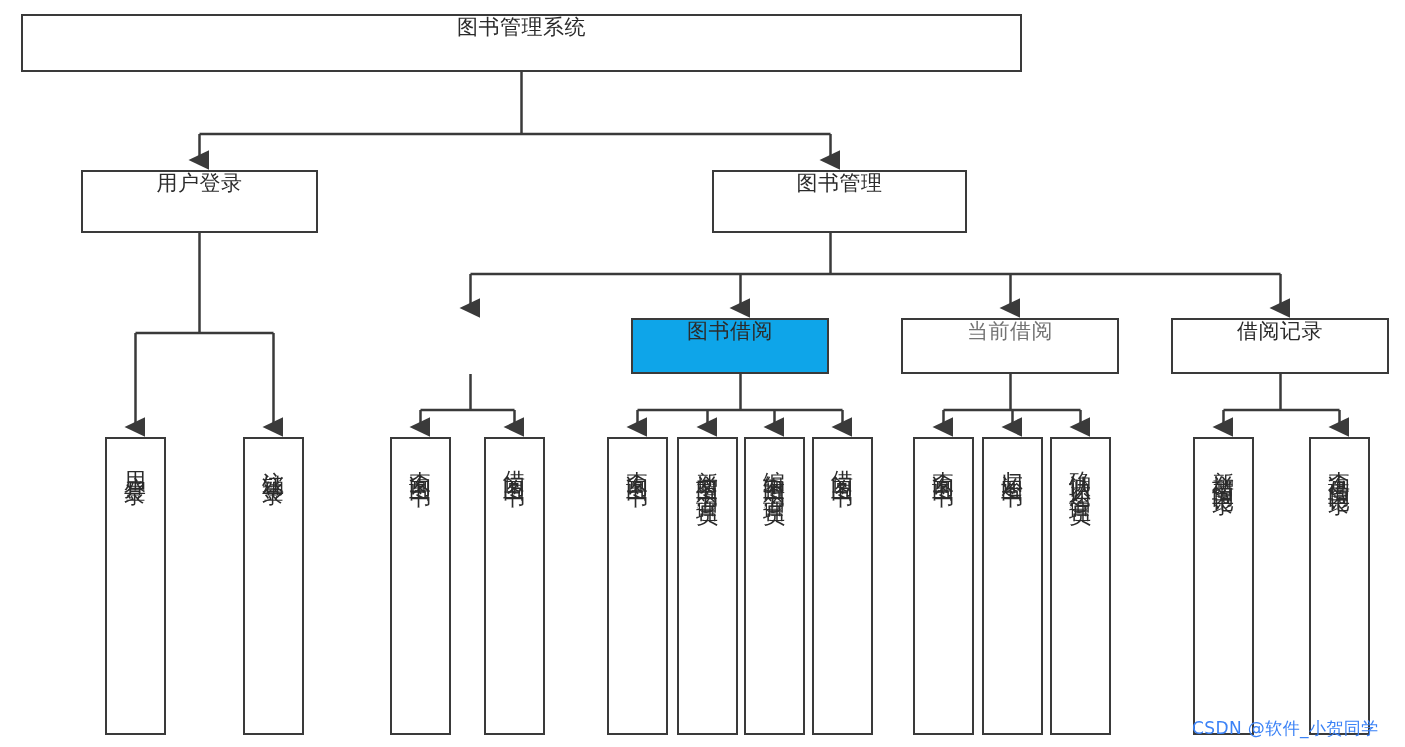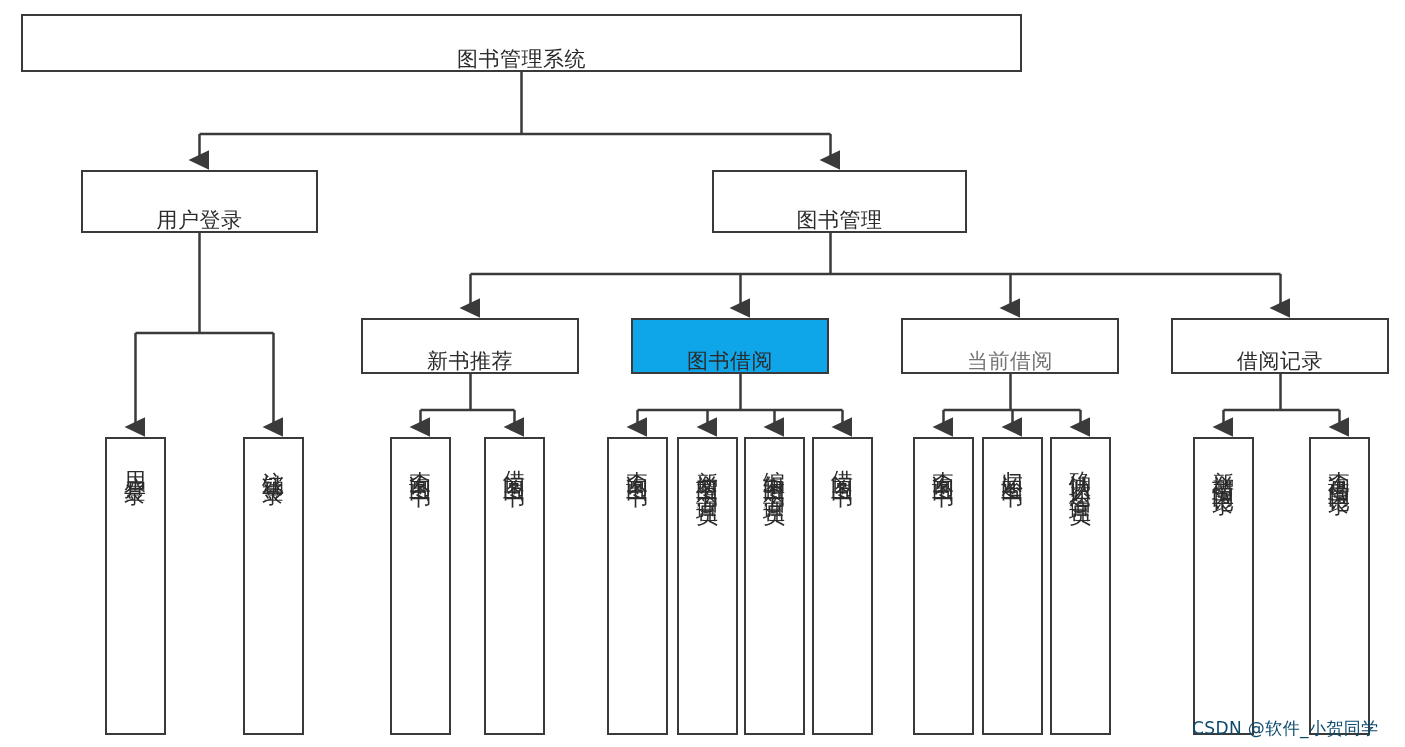--- a/index.html
+++ b/index.html
@@ -21,21 +21,21 @@
     top: 0;
     width: 1405px;
     height: 747px;
   }
   .node {
     position: absolute;
     box-sizing: border-box;
     background: #ffffff;
     border: 2.5px solid #3a3a3a;
     display: flex;
-    align-items: flex-end;
+    align-items: flex-start;
     justify-content: center;
     z-index: 2;
   }
   .node-label {
     color: #2b2b2b;
     font-size: 21px;
     line-height: 1.05;
     text-align: center;
     white-space: nowrap;
     letter-spacing: 0.5px;
@@ -119,23 +119,20 @@
     <span class="node-label" style="color: rgb(43, 43, 43);">图书管理系统</span>
   </div>
 
   <div class="node" id="n-l2-0" style="left: 81px; top: 170px; width: 237px; height: 63px; border-color: rgb(58, 58, 58); background: rgb(255, 255, 255);">
     <span class="node-label" style="color: rgb(43, 43, 43);">用户登录</span>
   </div>
   <div class="node" id="n-l2-1" style="left: 712px; top: 170px; width: 255px; height: 63px; border-color: rgb(58, 58, 58); background: rgb(255, 255, 255);">
     <span class="node-label" style="color: rgb(43, 43, 43);">图书管理</span>
   </div>
 
-  <div class="node" id="n-l3-0" style="left: 361px; top: 318px; width: 218px; height: 56px; border-color: rgb(58, 58, 58); background: rgb(255, 255, 255);">
-    <span class="node-label" style="color: rgb(43, 43, 43);">新书推荐</span>
-  </div>
   <div class="node" id="n-l3-1" style="left: 631px; top: 318px; width: 198px; height: 56px; border-color: rgb(58, 58, 58); background: #0ea5e9;">
     <span class="node-label" style="color: rgb(43, 43, 43);">图书借阅</span>
   </div>
   <div class="node" id="n-l3-2" style="left: 901px; top: 318px; width: 218px; height: 56px; border-color: rgb(58, 58, 58); background: rgb(255, 255, 255);">
     <span class="node-label" style="color: #737373;">当前借阅</span>
   </div>
   <div class="node" id="n-l3-3" style="left: 1171px; top: 318px; width: 218px; height: 56px; border-color: rgb(58, 58, 58); background: rgb(255, 255, 255);">
     <span class="node-label" style="color: rgb(43, 43, 43);">借阅记录</span>
   </div>
 
@@ -172,15 +169,15 @@
   <div class="node vert" id="n-lf-10" style="left: 1050px; top: 437px; width: 61px; height: 298px; border-color: rgb(58, 58, 58); background: rgb(255, 255, 255);">
     <span class="node-label" style="color: rgb(43, 43, 43);">确认归还（管理员）</span>
   </div>
   <div class="node vert" id="n-lf-11" style="left: 1193px; top: 437px; width: 61px; height: 298px; border-color: rgb(58, 58, 58); background: rgb(255, 255, 255);">
     <span class="node-label" style="color: rgb(43, 43, 43);">新增借阅记录</span>
   </div>
   <div class="node vert" id="n-lf-12" style="left: 1309px; top: 437px; width: 61px; height: 298px; border-color: rgb(58, 58, 58); background: rgb(255, 255, 255);">
     <span class="node-label" style="color: rgb(43, 43, 43);">查询借阅记录</span>
   </div>
 
-  <div class="watermark" style="left: 1192px; top: 717px; color: #0c4a6e;">CSDN @软件_小贺同学</div>
+  <div class="watermark" style="left: 1192px; top: 717px; color: #3b82f6;">CSDN @软件_小贺同学</div>
 
 </div>
 
 </body></html>

